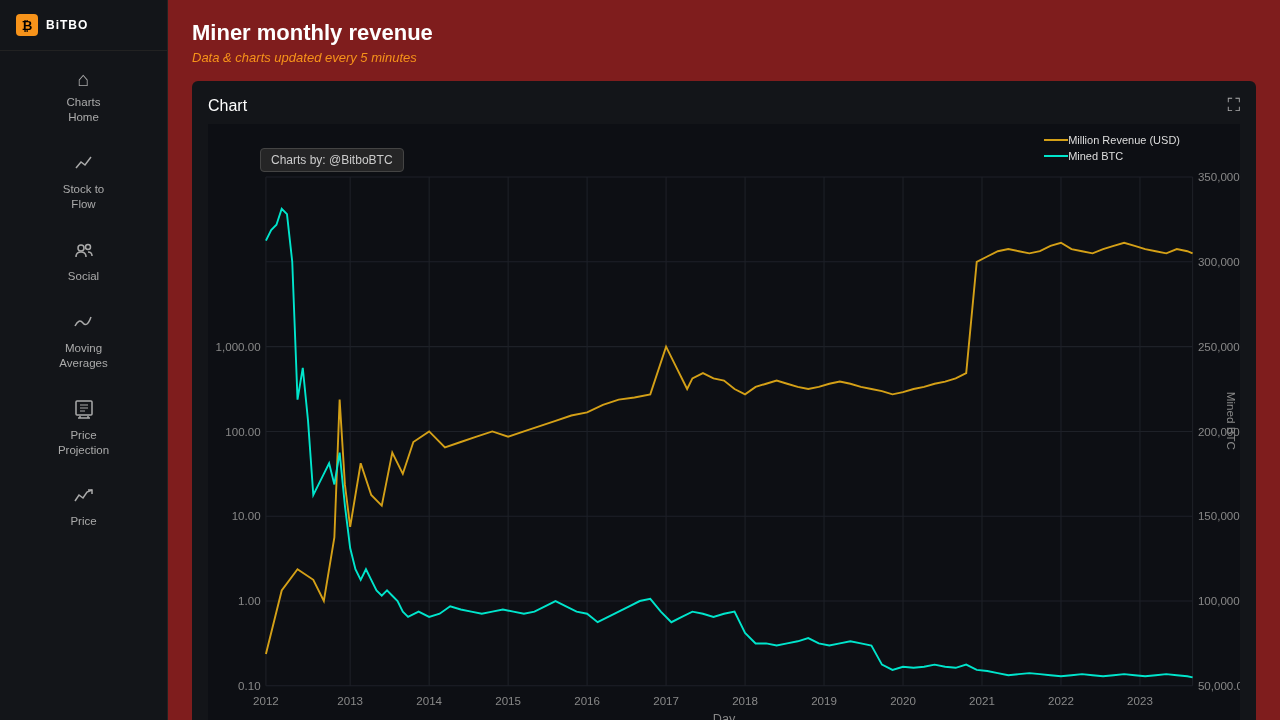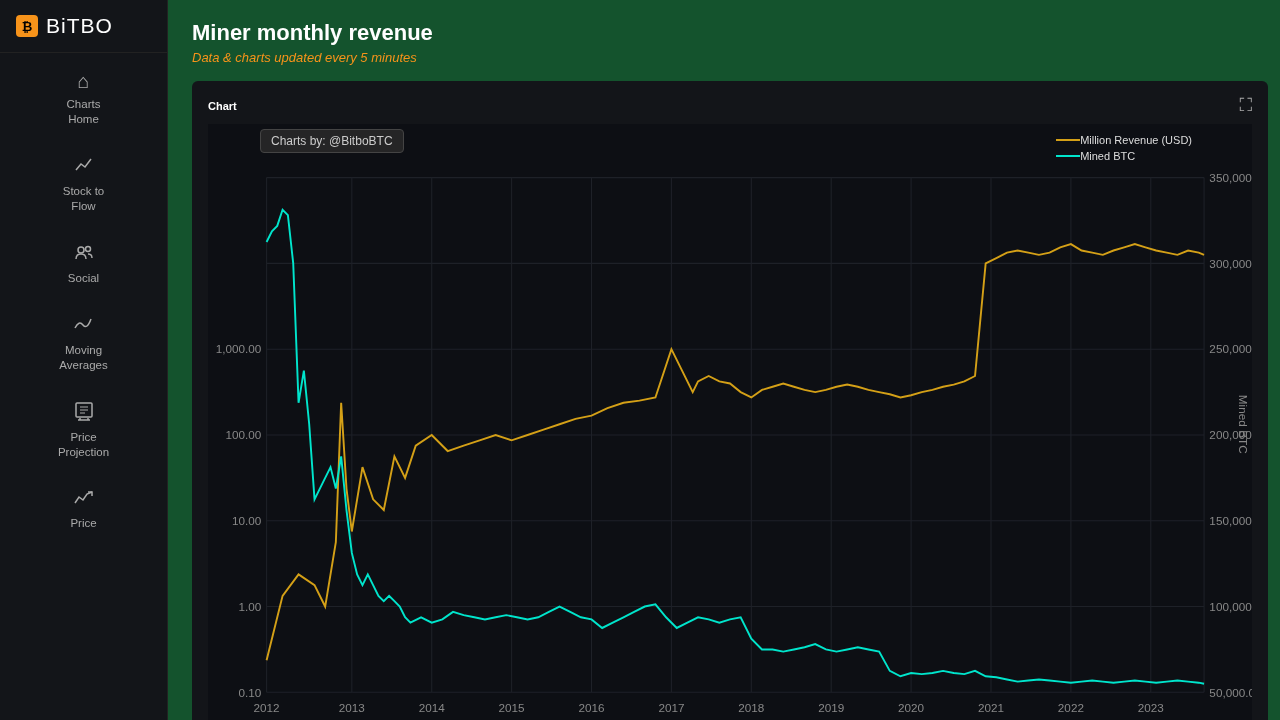--- a/index.html
+++ b/index.html
@@ -39,22 +39,22 @@
       width: 22px;
       height: 22px;
       display: flex;
       align-items: center;
       justify-content: center;
       font-weight: bold;
       font-size: 13px;
       color: #000;
     }
     .logo-text {
-      font-size: 21px;
-      font-weight: 400;
+      font-size: 12px;
+      font-weight: 700;
       color: #fff;
       letter-spacing: 1px;
     }
 
     .nav-item {
       width: 100%;
       display: flex;
       flex-direction: column;
       align-items: center;
       padding: 14px 8px;
@@ -72,22 +72,22 @@
     .nav-item .nav-label {
       line-height: 1.3;
       text-align: center;
     }
 
     
     .main {
       flex: 1;
       display: flex;
       flex-direction: column;
-      background: #14532d;
-      padding: 20px 12px 12px 24px;
+      background: #7f1d1d;
+      padding: 20px 24px 12px 24px;
       overflow: hidden;
     }
     .page-title {
       font-size: 22px;
       font-weight: 600;
       color: #fff;
       margin-bottom: 4px;
     }
     .page-subtitle {
       font-size: 13px;
@@ -105,22 +105,22 @@
       padding: 14px 16px 8px 16px;
       position: relative;
     }
     .chart-header {
       display: flex;
       justify-content: space-between;
       align-items: center;
       margin-bottom: 8px;
     }
     .chart-title {
-      font-size: 11px;
-      font-weight: 700;
+      font-size: 16px;
+      font-weight: 400;
       color: #fff;
     }
     .fullscreen-btn {
       background: none;
       border: none;
       color: #aaa;
       font-size: 18px;
       cursor: pointer;
     }
 
@@ -130,21 +130,21 @@
       overflow: hidden;
     }
 
     svg.chart-svg {
       width: 100%;
       height: 100%;
     }
 
     .watermark {
       position: absolute;
-      top: 5px;
+      top: 24px;
       left: 52px;
       background: rgba(40,40,40,0.9);
       border: 1px solid #444;
       border-radius: 4px;
       padding: 4px 10px;
       font-size: 12px;
       color: #ccc;
     }
 
     .legend {

